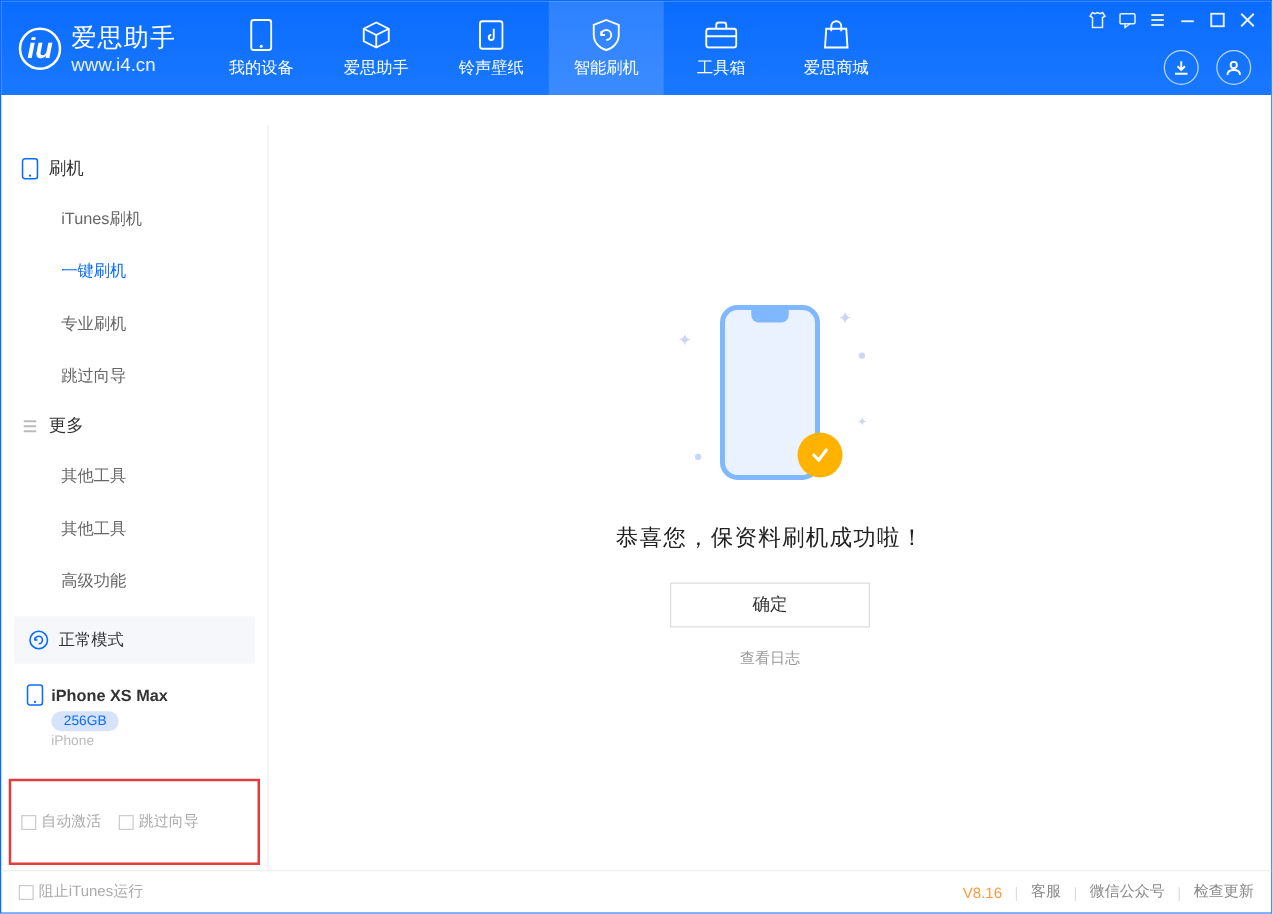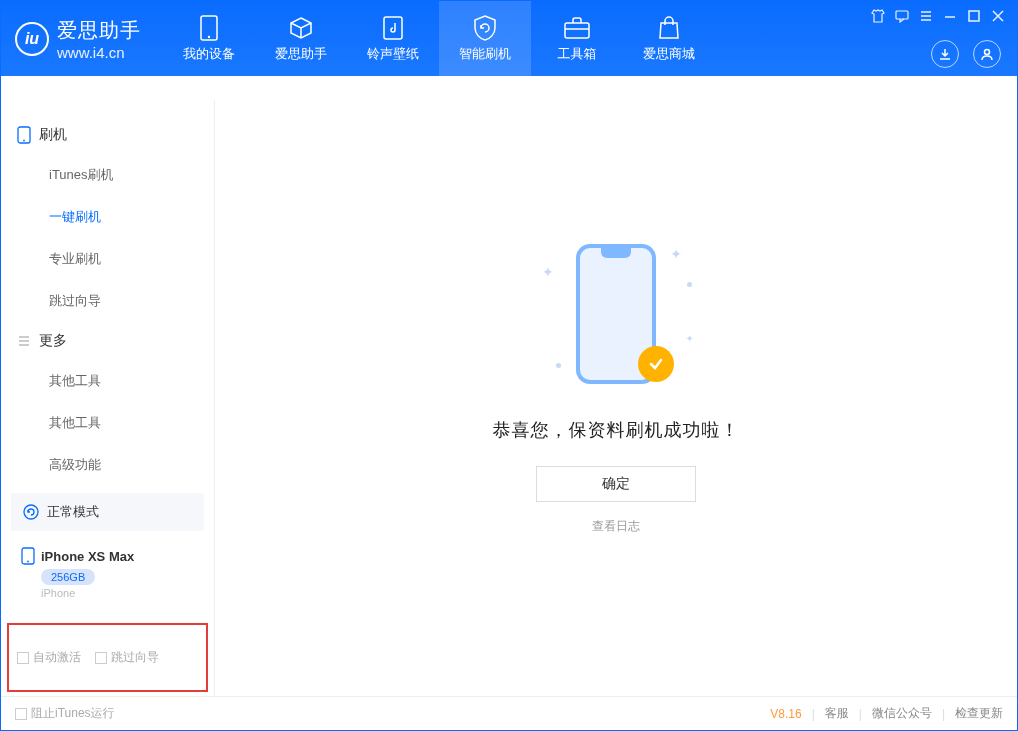--- a/index.html
+++ b/index.html
@@ -2,21 +2,21 @@
 <html><head>
 <meta charset="utf-8">
 <style>
 * { margin: 0; padding: 0; box-sizing: border-box; font-family: "Microsoft YaHei", "PingFang SC", sans-serif; }
 body { background: #fff; }
 .app-window { width: 1018px; height: 731px; border: 1px solid #0a6cff; display: flex; flex-direction: column; background: #fff; }
 
 
 .header { height: 75px; background: linear-gradient(to bottom, #0a6cff, #1a78ff); display: flex; align-items: center; color: #fff; position: relative; }
 .logo-block { display: flex; align-items: center; padding: 0 14px; gap: 8px; }
-.logo-circle { width: 34px; height: 34px; border: 2.5px solid #fff; border-radius: 50%; display: flex; align-items: center; justify-content: center; font-weight: bold; font-size: 16px; font-style: italic; }
+.logo-circle { width: 34px; height: 34px; border: 2.5px solid #fff; border-radius: 50%; display: flex; align-items: center; justify-content: center; font-weight: bold; font-size: 23px; font-style: italic; }
 .logo-text .brand-name { font-size: 20px; font-weight: 500; letter-spacing: 1px; }
 .logo-text .brand-url { font-size: 15px; opacity: 0.9; }
 
 .top-tabs { display: flex; height: 100%; margin-left: 8px; }
 .top-tab { width: 92px; display: flex; flex-direction: column; align-items: center; justify-content: center; gap: 4px; cursor: pointer; font-size: 13px; }
 .top-tab.active { background: rgba(255,255,255,0.15); }
 .top-tab .icon-box { height: 26px; display: flex; align-items: center; justify-content: center; }
 
 .header-right { position: absolute; right: 10px; top: 6px; display: flex; align-items: center; gap: 6px; }
 .sys-btn { width: 18px; height: 18px; display: flex; align-items: center; justify-content: center; cursor: pointer; opacity: 0.9; }

